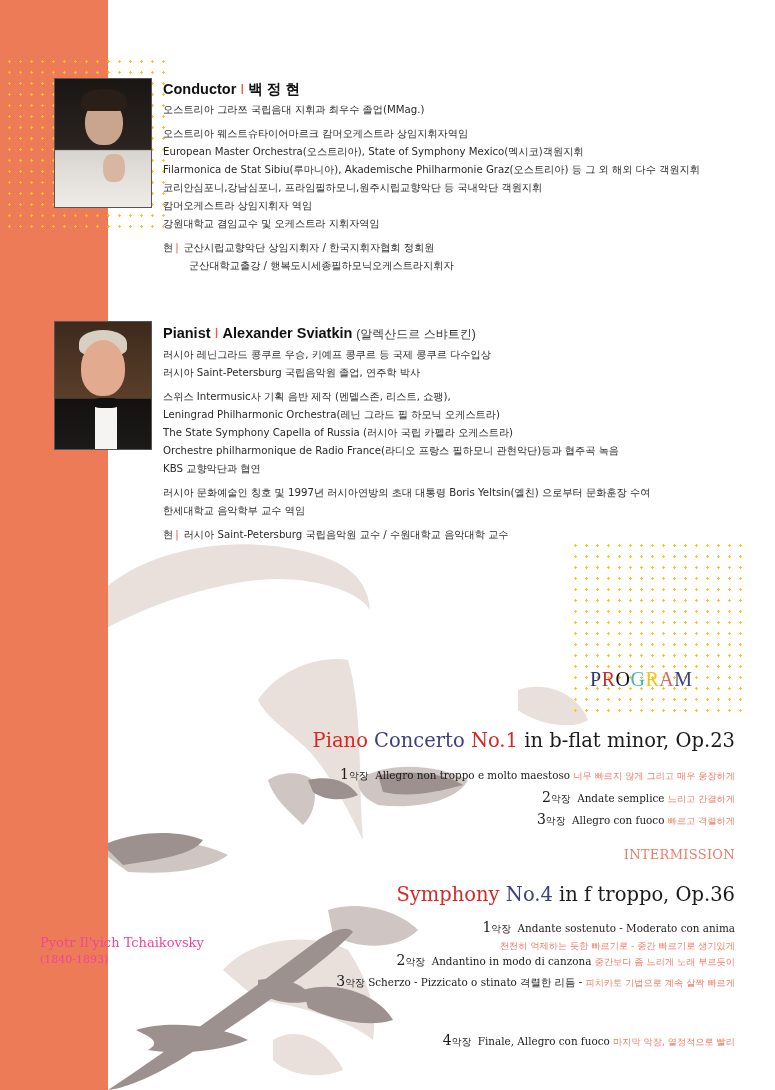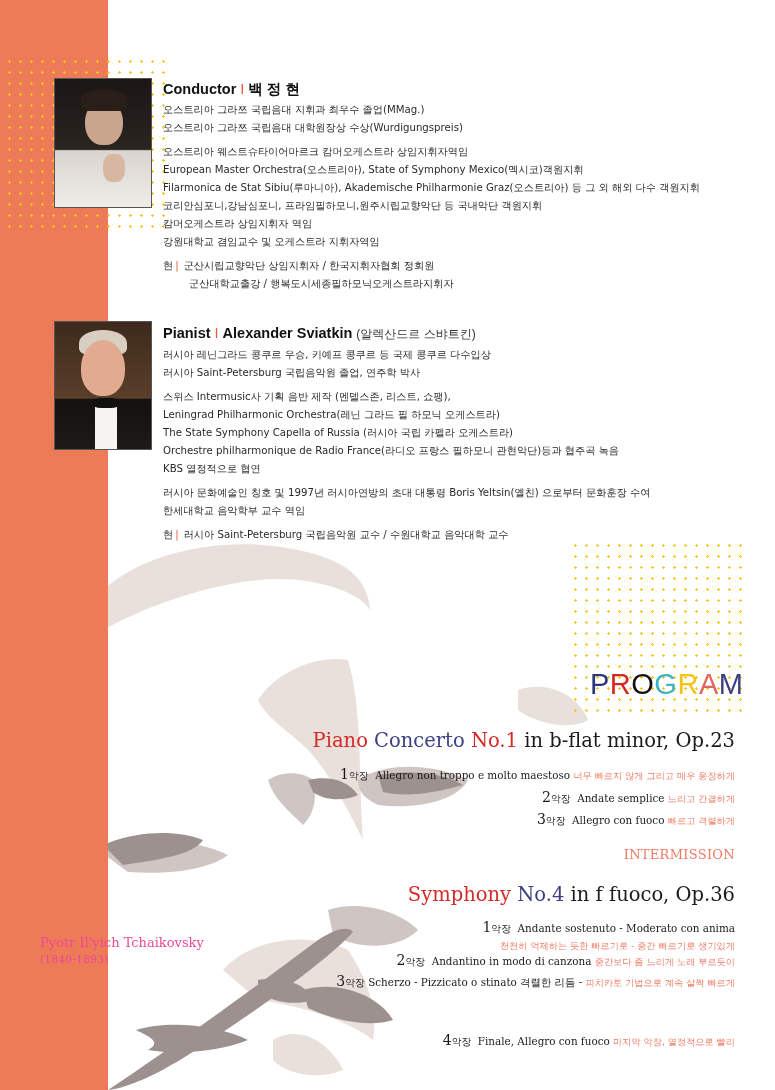--- a/index.html
+++ b/index.html
@@ -20,21 +20,21 @@
   .bio .head .kr { font-weight: normal; font-size: 12px; color: #333; }
   .bio .gap { height: 6px; }
   .bio .bar-inline { color: #ea5a3a; margin: 0 5px 0 2px; }
   .bio .indent { padding-left: 26px; }
 
   .sketch { position: absolute; left: 108px; top: 480px; width: 560px; height: 610px; }
 
   .portrait-name { position: absolute; left: 40px; top: 934px; color: #ec4899; font-family: "DejaVu Serif", serif; font-size: 13px; line-height: 17px; }
   .portrait-name .years { font-size: 11px; }
 
-  .program-title { position: absolute; left: 590px; top: 668px; font-family: Liberation Sans, sans-serif; font-size: 29px; letter-spacing: 0.5px; text-align: center; }
+  .program-title { position: absolute; left: 590px; top: 668px; font-family: Liberation Serif, serif; font-size: 20px; letter-spacing: 0.5px; text-align: center; }
   .program-title span { display: inline-block; }
 
   .work-title { position: absolute; right: 40px; font-family: "DejaVu Serif", serif; font-size: 19.5px; color: #1b1b1b; white-space: nowrap; }
   .work-1 { top: 729px; }
   .work-2 { top: 883px; }
   .mov { position: absolute; right: 40px; text-align: right; font-family: "DejaVu Serif", serif; font-size: 10.4px; color: #1b1b1b; white-space: nowrap; line-height: 20px; margin-left: 16px; }
   .mov .num { font-size: 14px; }
   .mov .kr { color: #ef7b63; font-family: "DejaVu Sans", sans-serif; font-size: 9.2px; }
   .mov .lbl { font-family: "DejaVu Sans", sans-serif; font-size: 9.8px; }
   .intermission { position: absolute; right: 40px; top: 847px; color: #ef7b63; font-family: "DejaVu Serif", serif; font-size: 13px; letter-spacing: 0.3px; }
@@ -84,21 +84,20 @@
   <div class="face" style="left:26px;top:18px;width:44px;height:56px;background:#e2ab8f;"></div>
   <div class="face" style="left:40px;top:80px;width:22px;height:49px;background:#f6f4f2;border-radius:0;"></div>
   <div class="face" style="left:38px;top:76px;width:26px;height:10px;background:#111;border-radius:30%;"></div>
 </div>
 
 <div class="bio" style="top:80px;">
   <div class="head">
     <span>Conductor</span><span class="bar">I</span><span>백 정 현</span>
   </div>
   <div>오스트리아 그라쯔 국립음대 지휘과 최우수 졸업(MMag.)</div>
-  <div>오스트리아 그라쯔 국립음대 대학원장상 수상(Wurdigungspreis)</div>
   <div class="gap"></div>
   <div>오스트리아 웨스트슈타이어마르크 캄머오케스트라 상임지휘자역임</div>
   <div>European Master Orchestra(오스트리아), State of Symphony Mexico(멕시코)객원지휘</div>
   <div>Filarmonica de Stat Sibiu(루마니아), Akademische Philharmonie Graz(오스트리아) 등 그 외 해외 다수 객원지휘</div>
   <div>코리안심포니,강남심포니, 프라임필하모니,원주시립교향악단 등 국내악단 객원지휘</div>
   <div>캄머오케스트라 상임지휘자 역임</div>
   <div>강원대학교 겸임교수 및 오케스트라 지휘자역임</div>
   <div class="gap"></div>
   <div>
     <span>현</span><span class="bar-inline">|</span><span>군산시립교향악단 상임지휘자 / 한국지휘자협회 정회원</span>
@@ -111,21 +110,21 @@
     <span>Pianist</span><span class="bar">I</span><span>Alexander Sviatkin</span>
     <span class="kr">(알렉산드르 스뱌트킨)</span>
   </div>
   <div>러시아 레닌그라드 콩쿠르 우승, 키예프 콩쿠르 등 국제 콩쿠르 다수입상</div>
   <div>러시아 Saint-Petersburg 국립음악원 졸업, 연주학 박사</div>
   <div class="gap"></div>
   <div>스위스 Intermusic사 기획 음반 제작 (멘델스존, 리스트, 쇼팽),</div>
   <div>Leningrad Philharmonic Orchestra(레닌 그라드 필 하모닉 오케스트라)</div>
   <div>The State Symphony Capella of Russia (러시아 국립 카펠라 오케스트라)</div>
   <div>Orchestre philharmonique de Radio France(라디오 프랑스 필하모니 관현악단)등과 협주곡 녹음</div>
-  <div>KBS 열정적으로 협연</div>
+  <div>KBS 교향악단과 협연</div>
   <div class="gap"></div>
   <div>러시아 문화예술인 칭호 및 1997년 러시아연방의 초대 대통령 Boris Yeltsin(옐친) 으로부터 문화훈장 수여</div>
   <div>한세대학교 음악학부 교수 역임</div>
   <div class="gap"></div>
   <div>
     <span>현</span><span class="bar-inline">|</span><span>러시아 Saint-Petersburg 국립음악원 교수 / 수원대학교 음악대학 교수</span>
   </div>
 </div>
 
 <div class="portrait-name">
@@ -152,21 +151,21 @@
 </div>
 <div class="mov" style="top:809px;">
   <span class="num">3</span><span class="lbl">악장</span>&nbsp; <span>Allegro con fuoco</span> <span class="kr">빠르고 격렬하게</span>
 </div>
 
 <div class="intermission">INTERMISSION</div>
 
 <div class="work-title work-2">
   <span style="color:#d42a27">Symphony</span>
   <span style="color:#3d3f83">No.4</span>
-  <span>in f fuoco, Op.36</span>
+  <span>in f troppo, Op.36</span>
 </div>
 
 <div class="mov" style="top:919px;line-height:16px;">
   <div><span class="num">1</span><span class="lbl">악장</span>&nbsp; <span>Andante sostenuto - Moderato con anima</span></div>
   <div><span class="kr">천천히 억제하는 듯한 빠르기로 - 중간 빠르기로 생기있게</span></div>
 </div>
 <div class="mov" style="top:950px;">
   <span class="num">2</span><span class="lbl">악장</span>&nbsp; <span>Andantino in modo di canzona</span> <span class="kr">중간보다 좀 느리게 노래 부르듯이</span>
 </div>
 <div class="mov" style="top:971px;">

